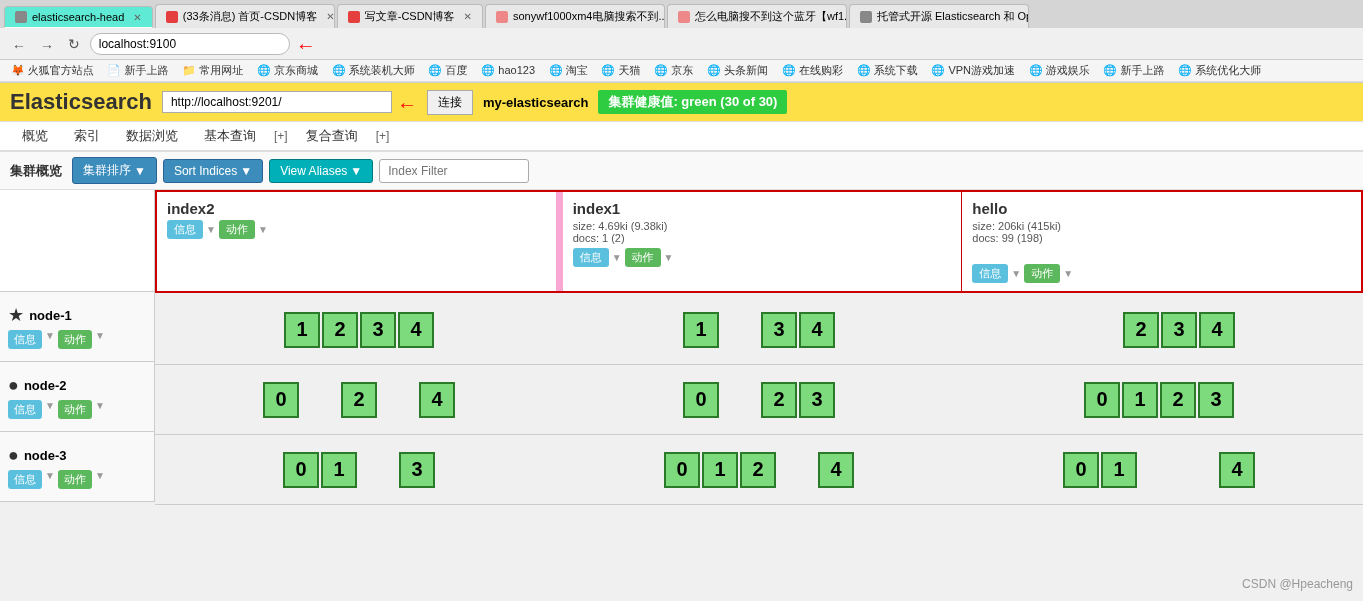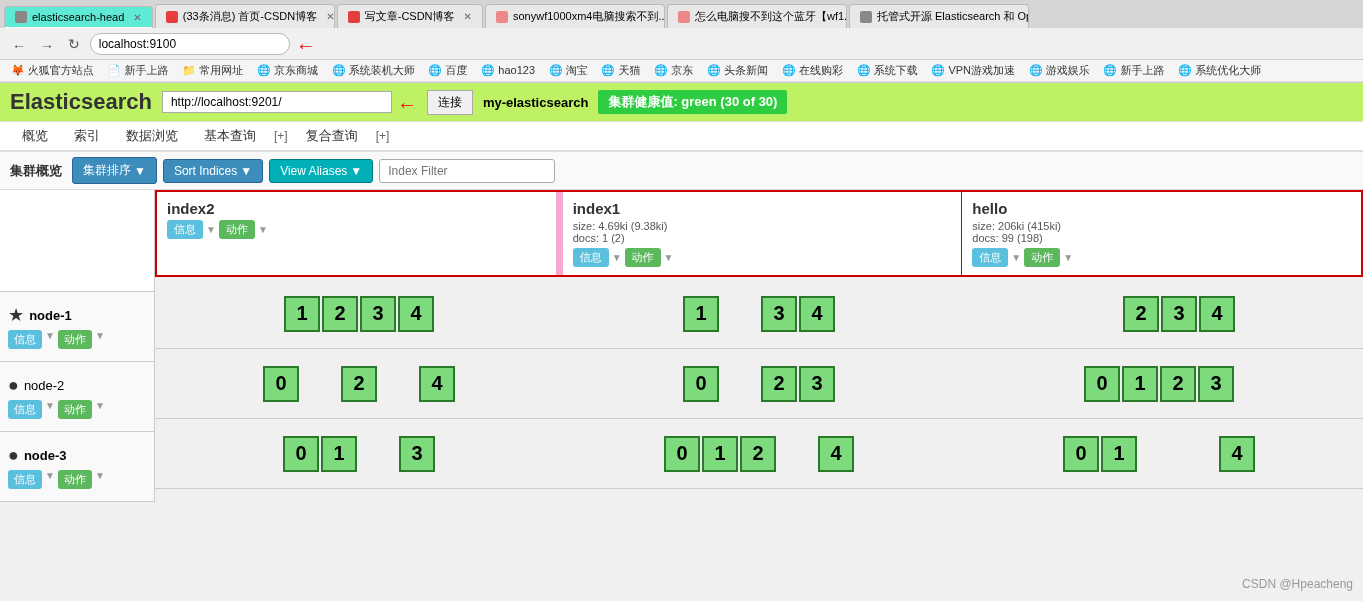--- a/index.html
+++ b/index.html
@@ -15,37 +15,37 @@
     
     .address-bar-row { display: flex; align-items: center; padding: 4px 8px; background: #f0f0f0; gap: 6px; border-bottom: 1px solid #ccc; }
     .nav-btn { background: none; border: none; font-size: 14px; cursor: pointer; color: #555; padding: 2px 4px; }
     .address-input { flex: 0 0 auto; width: 180px; padding: 3px 8px; border: 1px solid #bbb; border-radius: 12px; font-size: 12px; background: #fff; }
 
     .bookmarks-bar { display: flex; align-items: center; padding: 2px 8px; background: #f5f5f5; border-bottom: 1px solid #ddd; gap: 8px; font-size: 11px; overflow: hidden; white-space: nowrap; }
     .bookmark-item { color: #333; cursor: pointer; padding: 1px 3px; }
 
     
     .app { background: #fff; }
-    .app-header { display: flex; align-items: center; padding: 6px 10px; gap: 10px; border-bottom: 1px solid #ddd; background: #bef264; }
+    .app-header { display: flex; align-items: center; padding: 6px 10px; gap: 10px; border-bottom: 1px solid #ddd; background: #fde047; }
     .app-title { font-size: 22px; font-weight: bold; color: #333; }
     .url-input { width: 230px; padding: 3px 8px; border: 1px solid #aaa; font-size: 12px; }
     .connect-btn { padding: 3px 10px; background: #f0f0f0; border: 1px solid #aaa; cursor: pointer; font-size: 12px; }
     .cluster-name { font-weight: bold; font-size: 13px; }
     .health-badge { background: #2ecc40; color: white; padding: 3px 10px; font-weight: bold; font-size: 13px; border-radius: 2px; }
 
     .nav-tabs { display: flex; align-items: center; padding: 0 10px; border-bottom: 2px solid #ddd; background: #fff; gap: 2px; }
     .nav-tab { padding: 5px 12px; cursor: pointer; font-size: 13px; color: #333; border: none; background: none; }
     .nav-tab-plus { color: #666; font-size: 12px; cursor: pointer; padding: 5px 4px; }
 
     .toolbar { display: flex; align-items: center; padding: 5px 10px; background: #f9f9f9; border-bottom: 1px solid #ddd; gap: 6px; }
     .toolbar-label { font-size: 13px; font-weight: bold; color: #333; margin-right: 4px; }
     .dropdown-btn { display: flex; align-items: center; gap: 3px; padding: 4px 10px; border: 1px solid #aaa; border-radius: 3px; cursor: pointer; font-size: 12px; }
     .dropdown-btn.blue { background: #3c8dbc; color: white; border-color: #2a6496; }
     .dropdown-btn.teal { background: #00b0b9; color: white; border-color: #007a81; }
-    .filter-input { padding: 4px 8px; border: 1px solid #aaa; border-radius: 3px; font-size: 12px; width: 176px; color: #999; }
+    .filter-input { padding: 4px 8px; border: 1px solid #aaa; border-radius: 3px; font-size: 12px; width: 150px; color: #999; }
 
     .watermark { position: fixed; bottom: 10px; right: 10px; color: #999; font-size: 12px; }
   </style>
 </head>
 <body>
 
 <div class="browser-chrome">
 
   <div class="tab-bar">
     <div class="tab active">
@@ -163,21 +163,21 @@
           <button style="padding:2px 6px;background:#5bc0de;color:white;border:none;border-radius:3px;cursor:pointer;font-size:11px;">信息</button>
           <span style="color:#999;font-size:10px;">▼</span>
           <button style="padding:2px 6px;background:#5cb85c;color:white;border:none;border-radius:3px;cursor:pointer;font-size:11px;">动作</button>
           <span style="color:#999;font-size:10px;">▼</span>
         </div>
       </div>
 
       <div style="display:flex;flex-direction:column;padding:8px;background:#f9f9f9;border-right:1px solid #ccc;border-bottom:1px solid #ccc;min-height:70px;justify-content:center;">
         <div style="display:flex;align-items:center;gap:5px;margin-bottom:4px;">
           <span style="font-size:18px;color:#333;">●</span>
-          <span style="font-weight:normal;font-size:13px;text-align:center;">node-2</span>
+          <span style="font-weight:bold;font-size:13px;text-align:center;">node-2</span>
         </div>
         <div style="display:flex;gap:3px;">
           <button style="padding:2px 6px;background:#5bc0de;color:white;border:none;border-radius:3px;cursor:pointer;font-size:11px;">信息</button>
           <span style="color:#999;font-size:10px;">▼</span>
           <button style="padding:2px 6px;background:#5cb85c;color:white;border:none;border-radius:3px;cursor:pointer;font-size:11px;">动作</button>
           <span style="color:#999;font-size:10px;">▼</span>
         </div>
       </div>
 
       <div style="display:flex;flex-direction:column;padding:8px;background:#f9f9f9;border-right:1px solid #ccc;border-bottom:1px solid #ccc;min-height:70px;justify-content:center;">
@@ -216,21 +216,21 @@
             <button style="padding:2px 7px;background:#5bc0de;color:white;border:none;border-radius:3px;cursor:pointer;font-size:11px;">信息</button>
             <span style="color:#999;font-size:10px;">▼</span>
             <button style="padding:2px 7px;background:#5cb85c;color:white;border:none;border-radius:3px;cursor:pointer;font-size:11px;">动作</button>
             <span style="color:#999;font-size:10px;">▼</span>
           </div>
         </div>
 
         <div style="flex:1;padding:8px 10px;">
           <div style="font-size:15px;font-weight:bold;color:#333;margin-bottom:3px;">hello</div>
           <div style="font-size:11px;color:#555;">size: 206ki (415ki)</div>
-          <div style="font-size:11px;color:#555;margin-bottom:4px;">docs: 99 (198)</div>
+          <div style="font-size:11px;color:#555;margin-bottom:20px;">docs: 99 (198)</div>
           <div style="display:flex;gap:3px;align-items:center;">
             <button style="padding:2px 7px;background:#5bc0de;color:white;border:none;border-radius:3px;cursor:pointer;font-size:11px;">信息</button>
             <span style="color:#999;font-size:10px;">▼</span>
             <button style="padding:2px 7px;background:#5cb85c;color:white;border:none;border-radius:3px;cursor:pointer;font-size:11px;">动作</button>
             <span style="color:#999;font-size:10px;">▼</span>
           </div>
         </div>
       </div>
 
       <div style="display:flex;align-items:center;background:#f0f0f0;border-bottom:1px solid #ccc;min-height:70px;padding:5px;gap:2px;">

